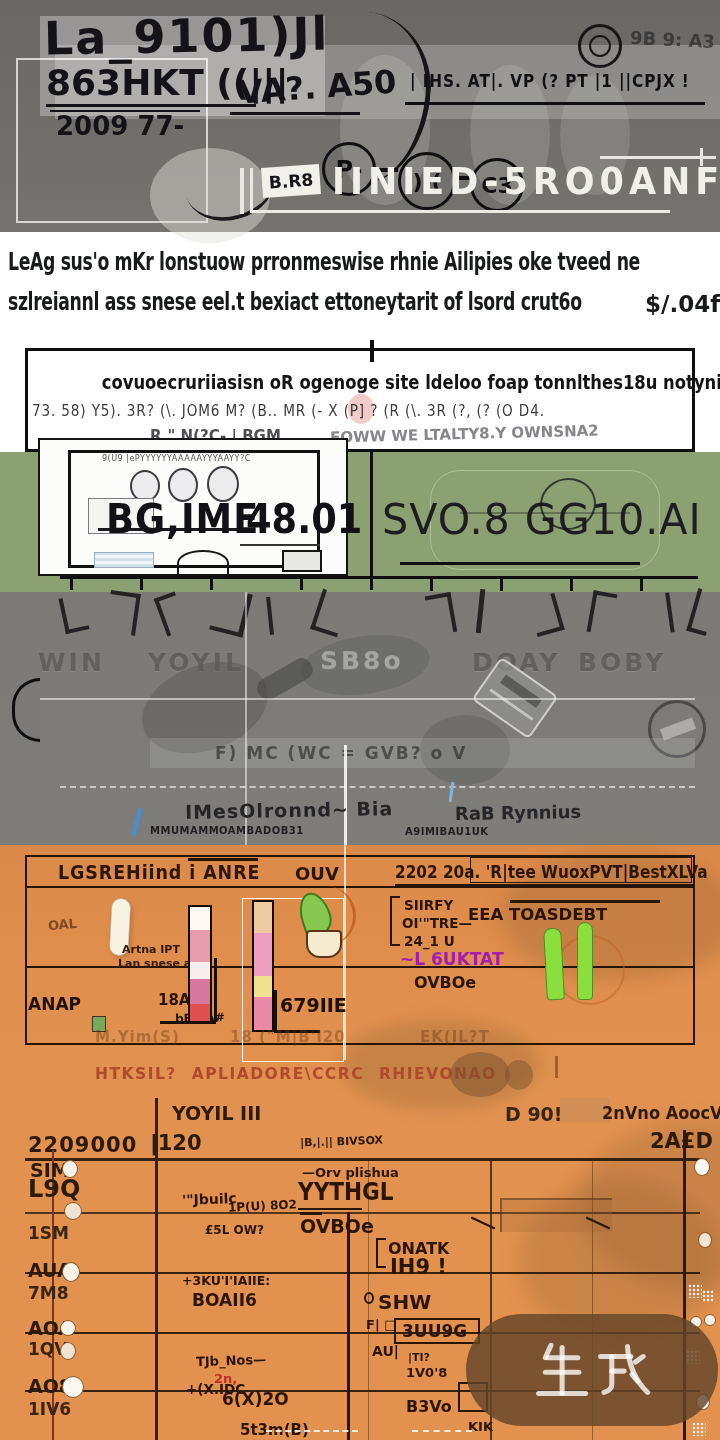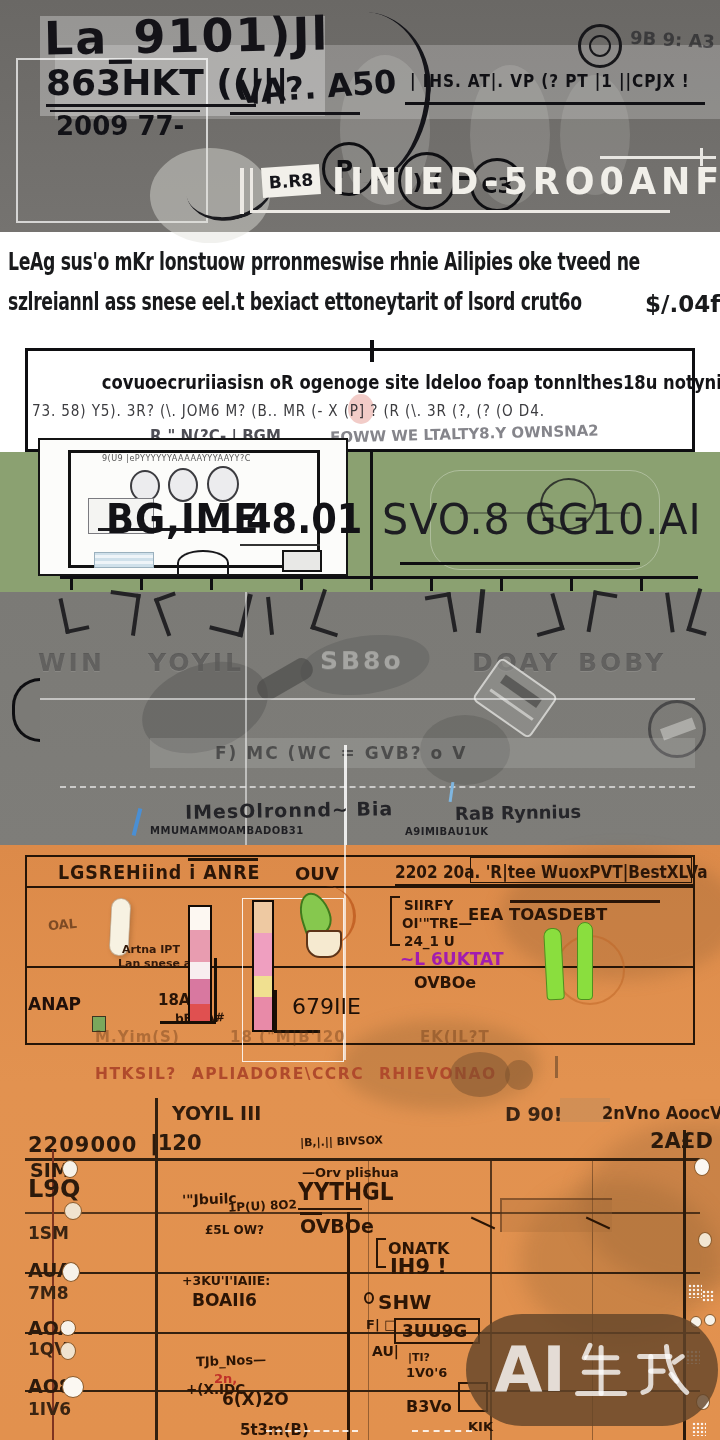--- a/index.html
+++ b/index.html
@@ -192,21 +192,21 @@
 <div class="ln" style="left:214px;top:958px;width:2.5px;height:64px;background:#1a0f05"></div>
 <div class="ln" style="left:160px;top:1021px;width:56px;height:2.5px;background:#1a0f05"></div>
 <div class="ln" style="left:274px;top:990px;width:2.5px;height:42px;background:#1a0f05"></div>
 <div class="ln" style="left:274px;top:1030px;width:46px;height:2.5px;background:#1a0f05"></div>
 <span class="t" style="left:28px;top:995px;font-size:17px;font-weight:800;color:#20100a">ANAP</span>
 <div class="abs" style="left:92px;top:1016px;width:14px;height:16px;background:#7aa85c;border:1px solid #3c3420"></div>
 
 <div class="abs" style="left:296px;top:886px;width:60px;height:60px;border-right:3px solid rgba(190,90,30,.8);border-radius:50%"></div>
 <div class="abs" style="left:300px;top:892px;width:30px;height:44px;background:#86c84e;border:2px solid #3f7a1c;border-radius:50% 50% 50% 10%/60% 60% 40% 20%;transform:rotate(-18deg)"></div>
 <div class="abs" style="left:306px;top:930px;width:36px;height:28px;background:#f6ead0;border:2px solid #5e3418;border-radius:4px 4px 14px 14px"></div>
-<span class="t" style="left:292px;top:995px;font-size:22px;font-weight:400;color:#1d0f06">679IIE</span>
+<span class="t" style="left:280px;top:995px;font-size:19px;font-weight:700;color:#1d0f06">679IIE</span>
 
 <div class="abs" style="left:390px;top:896px;width:10px;height:50px;border-left:2px solid #2a1507;border-top:2px solid #2a1507;border-bottom:2px solid #2a1507"></div>
 <span class="t" style="left:404px;top:898px;font-size:13.5px;font-weight:600;color:#2a1507">SIIRFY</span>
 <span class="t" style="left:402px;top:916px;font-size:13.5px;font-weight:600;color:#2a1507">OI'"TRE—</span>
 <span class="t" style="left:404px;top:934px;font-size:13.5px;font-weight:600;color:#2a1507">24_1 U</span>
 <span class="t" style="left:400px;top:950px;font-size:17px;font-weight:700;color:#a21caf">~L 6UKTAT</span>
 <div class="ln" style="left:510px;top:900px;width:150px;height:2.5px;background:#2a1507"></div>
 <span class="t" style="left:468px;top:906px;font-size:16.5px;font-weight:700;color:#2a1507">EEA  TOASDEBT</span>
 <span class="t" style="left:414px;top:974px;font-size:16px;font-weight:700;color:#2a1507">OVBOe</span>
 <div class="abs circ" style="left:555px;top:935px;width:70px;height:70px;border:2px solid rgba(190,100,35,.5)"></div>
@@ -278,21 +278,21 @@
 <span class="t" style="left:390px;top:1256px;font-size:21px;font-weight:800;color:#2c1505">IH9 !</span>
 <span class="t" style="left:182px;top:1274px;font-size:12.5px;font-weight:600;color:#2c1505">+3KU'I'IAIIE:</span>
 <span class="t" style="left:192px;top:1290px;font-size:18px;font-weight:700;color:#2c1505;transform:scaleX(.95);transform-origin:left top">BOAII6</span>
 <div class="circ" style="left:364px;top:1292px;width:10px;height:12px;border:2px solid #2c1505"></div>
 <span class="t" style="left:378px;top:1292px;font-size:20px;font-weight:800;color:#2c1505">SHW</span>
 <span class="t" style="left:366px;top:1318px;font-size:13px;font-weight:700;color:#2c1505">F| □</span>
 <div class="abs" style="left:394px;top:1318px;width:86px;height:26px;border:2px solid #2a1505"></div>
 <span class="t" style="left:402px;top:1322px;font-size:17px;font-weight:700;color:#2c1505">3UU9G</span>
 <span class="t" style="left:372px;top:1344px;font-size:14px;font-weight:700;color:#2c1505">AU|</span>
 <span class="t" style="left:408px;top:1352px;font-size:11px;font-weight:600;color:#2c1505">|TI?</span>
-<span class="t" style="left:406px;top:1366px;font-size:13px;font-weight:700;color:#2c1505">1V0'6</span>
+<span class="t" style="left:406px;top:1366px;font-size:13px;font-weight:700;color:#2c1505">1V0'8</span>
 <span class="t" style="left:196px;top:1354px;font-size:13px;font-weight:600;color:#2c1505;transform:rotate(-2deg)">TJb_Nos—</span>
 <span class="t" style="left:186px;top:1382px;font-size:13.5px;font-weight:700;color:#2c1505">+(X.IDC</span>
 <span class="t" style="left:214px;top:1372px;font-size:13px;font-weight:800;color:#c03028">2n,</span>
 <span class="t" style="left:222px;top:1390px;font-size:17px;font-weight:700;color:#2c1505">6(X)2O</span>
 <div class="abs" style="left:458px;top:1382px;width:30px;height:30px;border:2px solid #2a1505"></div>
 <span class="t" style="left:406px;top:1398px;font-size:16px;font-weight:700;color:#2c1505">B3Vo</span>
 <span class="t" style="left:240px;top:1422px;font-size:15px;font-weight:700;color:#2c1505">5t3m(B)</span>
 <span class="t" style="left:468px;top:1420px;font-size:13px;font-weight:700;color:#2c1505">KIK</span>
 
 <div class="abs" style="left:266px;top:1430px;width:92px;height:0;border-top:2.5px dashed rgba(255,255,255,.85)"></div>
@@ -302,21 +302,20 @@
 <div class="circ" style="left:698px;top:1232px;width:14px;height:16px;background:#f2e6d2;border:1px solid #8a5a2a"></div>
 <div class="dot-tex" style="left:688px;top:1284px;width:14px;height:14px"></div>
 <div class="dot-tex" style="left:702px;top:1290px;width:12px;height:12px"></div>
 <div class="circ" style="left:690px;top:1316px;width:12px;height:12px;background:#f7f3ea;border:1px solid #8a5a2a"></div>
 <div class="circ" style="left:704px;top:1314px;width:12px;height:12px;background:#f7f3ea;border:1px solid #8a5a2a"></div>
 <div class="dot-tex" style="left:686px;top:1350px;width:14px;height:14px"></div>
 <div class="circ" style="left:696px;top:1394px;width:14px;height:16px;background:#fbf8f2;border:1px solid #8a5a2a"></div>
 <div class="dot-tex" style="left:692px;top:1422px;width:14px;height:14px"></div>
 
 <div class="abs" style="left:466px;top:1314px;width:252px;height:112px;border-radius:56px;background:rgba(100,70,42,.82);display:flex;align-items:center;justify-content:center;gap:6px">
-  <span style="font-size:62px;font-weight:600;color:rgba(255,255,255,.8);line-height:1">AI</span>
   <svg width="56" height="56" viewBox="0 0 100 100">
       <g fill="none" stroke="rgba(255,255,255,0.78)" stroke-width="9" stroke-linecap="round">
         <path d="M32 6 L22 28"></path>
         <path d="M52 10 V92"></path>
         <path d="M26 28 H80"></path>
         <path d="M22 54 H82"></path>
         <path d="M10 92 H94"></path>
       </g>
     </svg>
   <svg width="56" height="56" viewBox="0 0 100 100">

